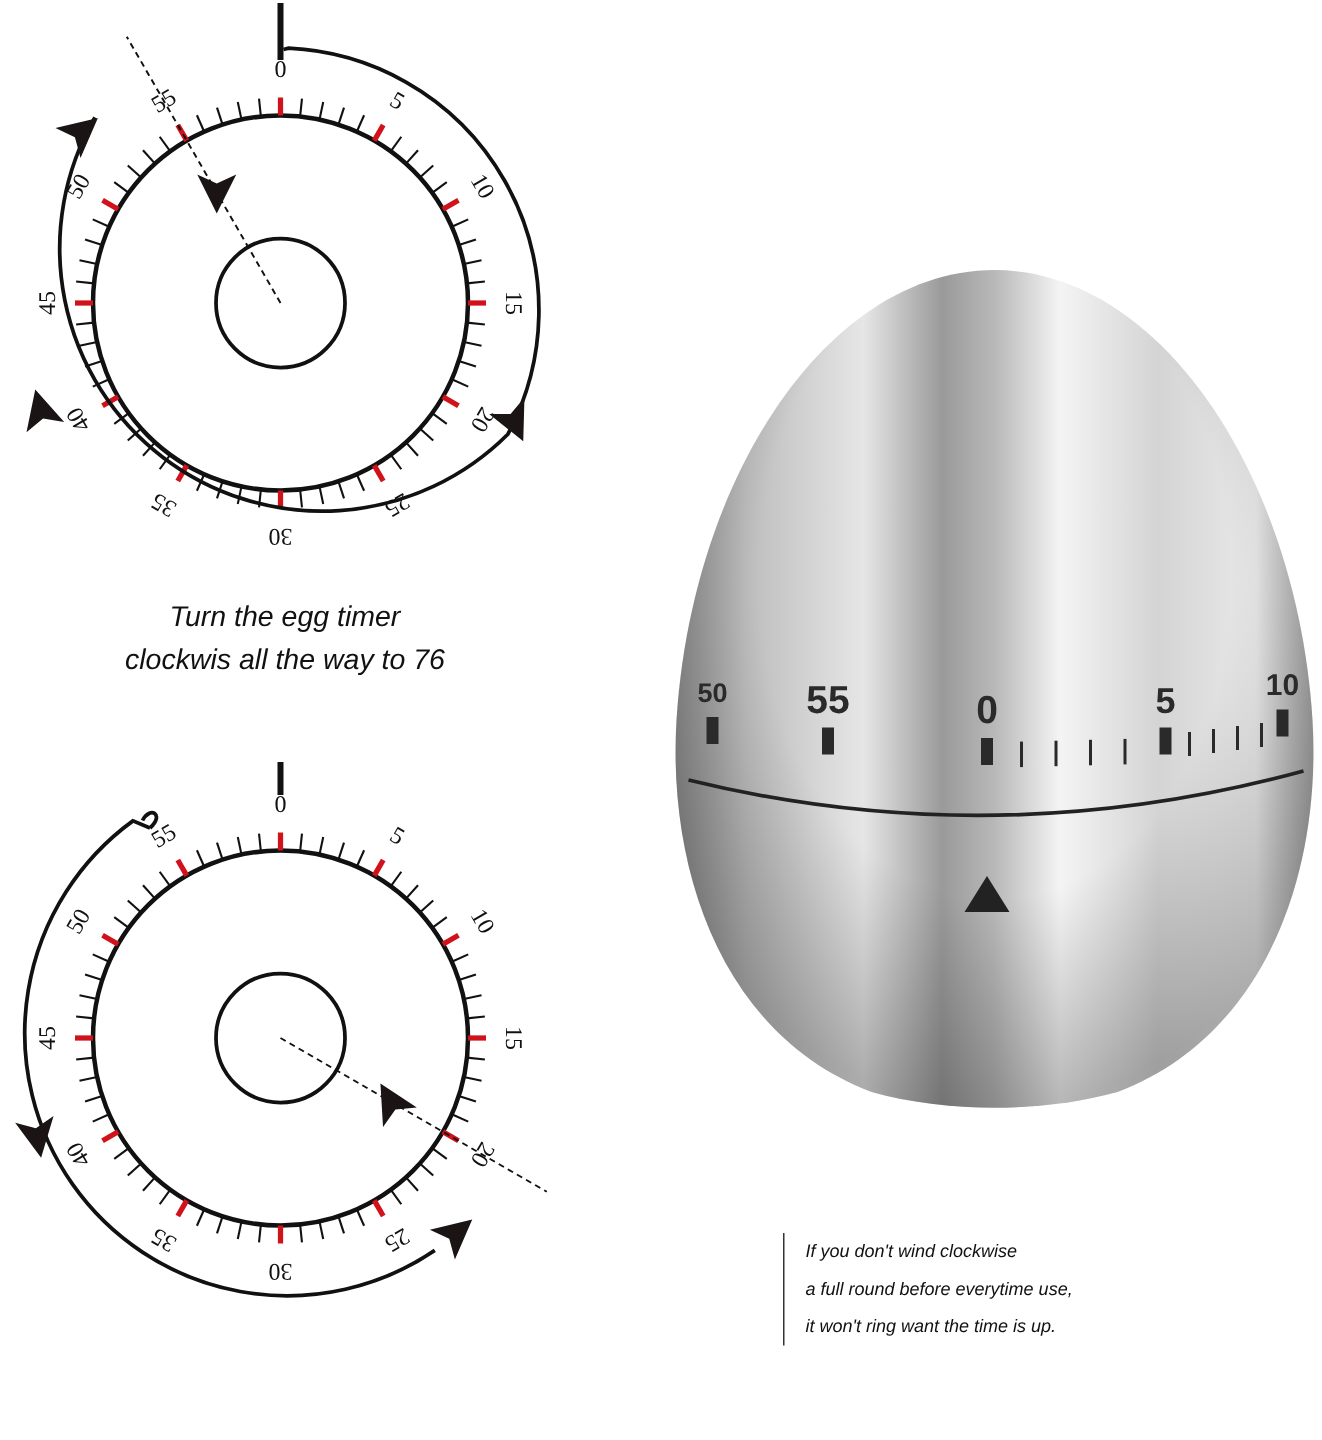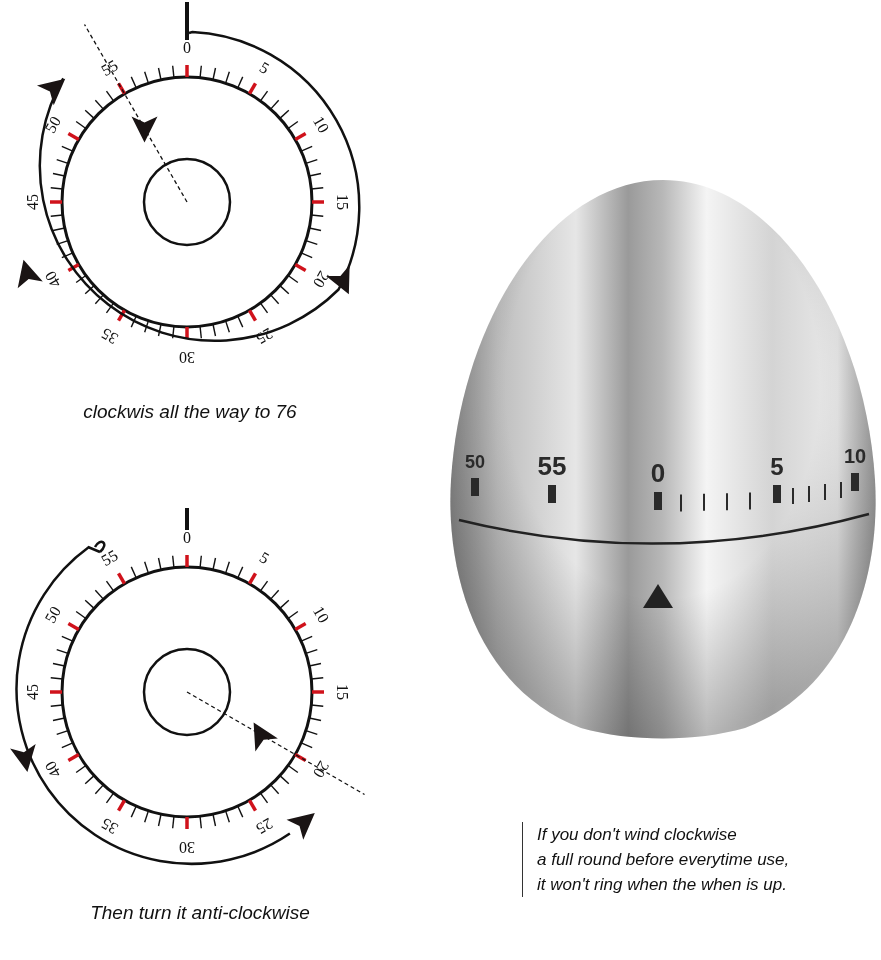--- a/index.html
+++ b/index.html
@@ -7,21 +7,21 @@
          font-family: "Liberation Sans", sans-serif; }
   .dial { position: absolute; left: 0; }
   #dial1 { top: 0; }
   #dial2 { top: 490px; }
   .caption { position: absolute; text-align: center; font-style: italic;
              font-size: 19px; line-height: 29px; color: #111;
              font-family: "Liberation Sans", sans-serif; }
   #cap1 { left: 40px; top: 397px; width: 300px; }
   #cap2 { left: 0px; top: 898px; width: 400px; }
   #note { position: absolute; left: 522px; top: 822px; border-left: 1.5px solid #333;
-          padding-left: 14px; font-style: italic; font-size: 17px; line-height: 25px; color: #111; }
+          padding-left: 14px; font-style: italic; font-size: 12px; line-height: 25px; color: #111; }
   #egg { position: absolute; left: 445px; top: 150px; }
 </style>
 </head>
 <body>
 
 <svg id="dial1" class="dial" width="400" height="400" viewBox="0 0 400 400">
     <circle cx="187" cy="202" r="125" fill="none" stroke="#111111" stroke-width="3"></circle>
     <circle cx="187" cy="202" r="43" fill="none" stroke="#111111" stroke-width="2.5"></circle>
     <line x1="187" y1="77" x2="187" y2="65" stroke="#d0121b" stroke-width="3.5"></line>
     <line x1="200.06605790845668" y1="77.68476307896584" x2="201.32039946766852" y2="65.75050033454656" stroke="#111111" stroke-width="1.4"></line>
@@ -105,20 +105,21 @@
       <polygon points="14,0 -12,-13 -6,0 -12,13" fill="#1a1414"></polygon>
     </g>
     <g transform="translate(27.129544912544816,273.178912538265) rotate(-105)">
       <polygon points="14,0 -12,-13 -6,0 -12,13" fill="#1a1414"></polygon>
     </g>
     <g transform="translate(54.52586526094262,87.65139430173156) rotate(-40)">
       <polygon points="14,0 -12,-13 -6,0 -12,13" fill="#1a1414"></polygon>
     </g>
   </svg>
 <div id="cap1" class="caption">
+  <div>Turn the egg timer</div>
   <div>clockwis all the way to 76</div>
 </div>
 
 <svg id="dial2" class="dial" width="400" height="400" viewBox="0 0 400 400">
     <circle cx="187" cy="202" r="125" fill="none" stroke="#111111" stroke-width="3"></circle>
     <circle cx="187" cy="202" r="43" fill="none" stroke="#111111" stroke-width="2.5"></circle>
     <line x1="187" y1="77" x2="187" y2="65" stroke="#d0121b" stroke-width="3.5"></line>
     <line x1="200.06605790845668" y1="77.68476307896584" x2="201.32039946766852" y2="65.75050033454656" stroke="#111111" stroke-width="1.4"></line>
     <line x1="212.98896135221992" y1="79.7315499082743" x2="215.48390164203306" y2="67.99377869946863" stroke="#111111" stroke-width="1.4"></line>
     <line x1="225.62712429686843" y1="83.11793546310581" x2="229.3353282293678" y2="71.70525726756398" stroke="#111111" stroke-width="1.4"></line>
@@ -197,21 +198,20 @@
     </g>
     <path d="M95,57 C100,47 110,53 100,62 M100,62 L88.63540887587709 57.26089950195171 A175 175 0 0 0 289.8624191511828 343.57797401561584" fill="none" stroke="#111111" stroke-width="2.5"></path>
     <g transform="translate(24.97264765825099,268.1221376932319) rotate(80)">
       <polygon points="14,0 -12,-13 -6,0 -12,13" fill="#1a1414"></polygon>
     </g>
     <g transform="translate(304.0978561128002,332.05034445854403) rotate(-40)">
       <polygon points="14,0 -12,-13 -6,0 -12,13" fill="#1a1414"></polygon>
     </g>
   </svg>
 <div id="cap2" class="caption">
-  <div>Then turn it anti-clockwise</div>
 </div>
 
 <svg id="egg" width="436" height="590" viewBox="0 0 436 590">
   <defs>
     <linearGradient id="metalH" x1="0" x2="1" y1="0" y2="0">
       <stop offset="0" stop-color="#8c8c8c"></stop>
       <stop offset="0.12" stop-color="#bdbdbd"></stop>
       <stop offset="0.3" stop-color="#e6e6e6"></stop>
       <stop offset="0.42" stop-color="#9a9a9a"></stop>
       <stop offset="0.5" stop-color="#b8b8b8"></stop>
@@ -252,14 +252,14 @@
       <line x1="364" y1="336" x2="364" y2="352" stroke="#2a2a2a" stroke-width="2"></line>
       <line x1="380" y1="334" x2="380" y2="350" stroke="#2a2a2a" stroke-width="2"></line>
       <line x1="396" y1="332" x2="396" y2="348" stroke="#2a2a2a" stroke-width="2"></line>
     </g>
   <polygon points="213,434 198,458 228,458" fill="#222"></polygon>
 </svg>
 
 <div id="note">
   <div>If you don't wind clockwise</div>
   <div>a full round before everytime use,</div>
-  <div>it won't ring when the when is up.</div>
+  <div>it won't ring want the time is up.</div>
 </div>
 
 </body></html>

